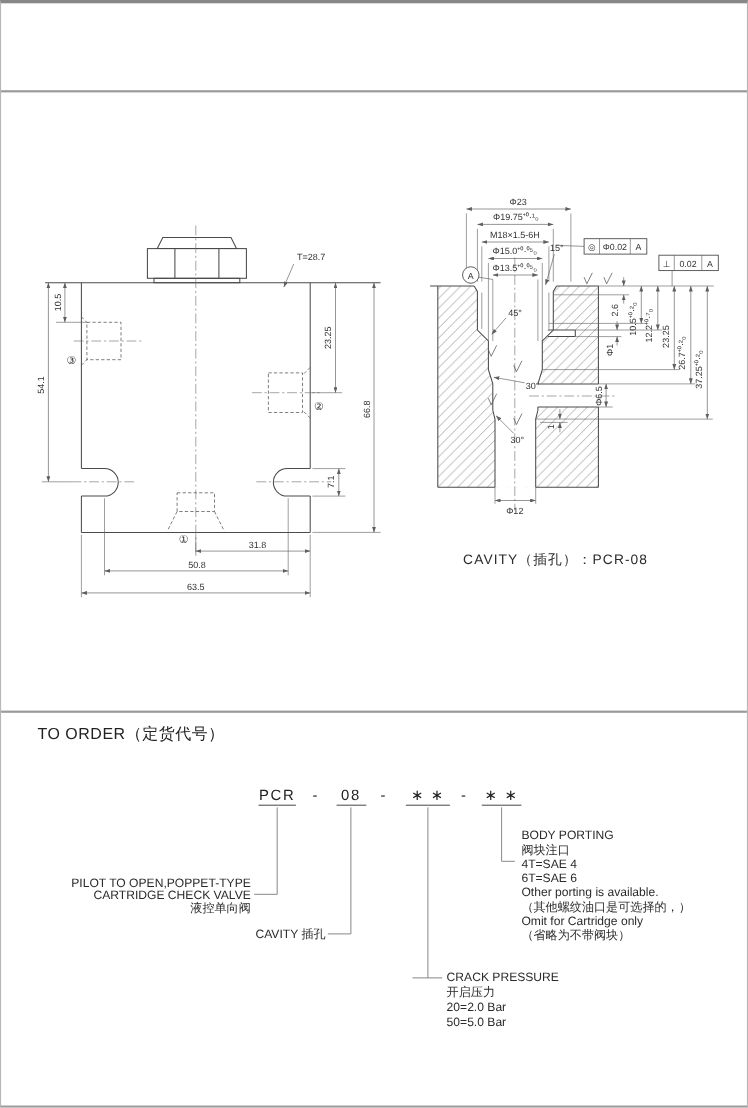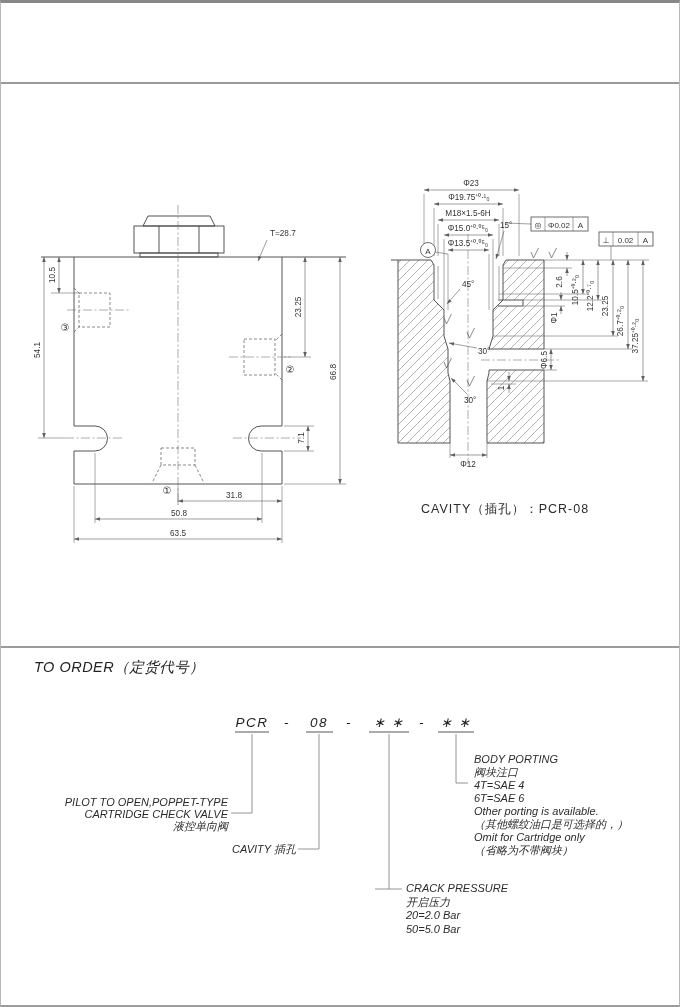--- a/index.html
+++ b/index.html
@@ -2,21 +2,21 @@
 <html><head>
 <meta charset="utf-8">
 <style>
   html,body{margin:0;padding:0;background:#e8e8e8;}
   .page{width:680px;height:1007px;position:relative;background:#fff;margin:0 auto;
         border-top:3px solid #878787;border-bottom:2px solid #9c9c9c;
         border-left:1px solid #b7b7b7;border-right:1px solid #b7b7b7;box-sizing:border-box;
         font-family:"Liberation Sans",sans-serif;}
   .band-top{height:79px;border-bottom:2px solid #9a9a9a;}
   .drawing-area{height:562px;border-bottom:2px solid #9a9a9a;position:relative;}
-  .order-area{height:357px;position:relative;font-style:italic;}
+  .order-area{height:357px;position:relative;}
   svg{display:block;}
   
   .ol{stroke:#4a4a4a;stroke-width:.95;fill:none;}
   .thin{stroke:#5a5a5a;stroke-width:.55;fill:none;}
   .ext{stroke:#5f5f5f;stroke-width:.55;fill:none;}
   .dl{stroke:#5f5f5f;stroke-width:.6;fill:none;}
   .cl{stroke:#6a6a6a;stroke-width:.55;stroke-dasharray:9 2.5 2 2.5;fill:none;}
   .dash{stroke:#585858;stroke-width:.7;stroke-dasharray:3 2;fill:none;}
   .white{fill:#fff;stroke:none;}
   .chk{stroke:#5a5a5a;stroke-width:.7;fill:none;}

